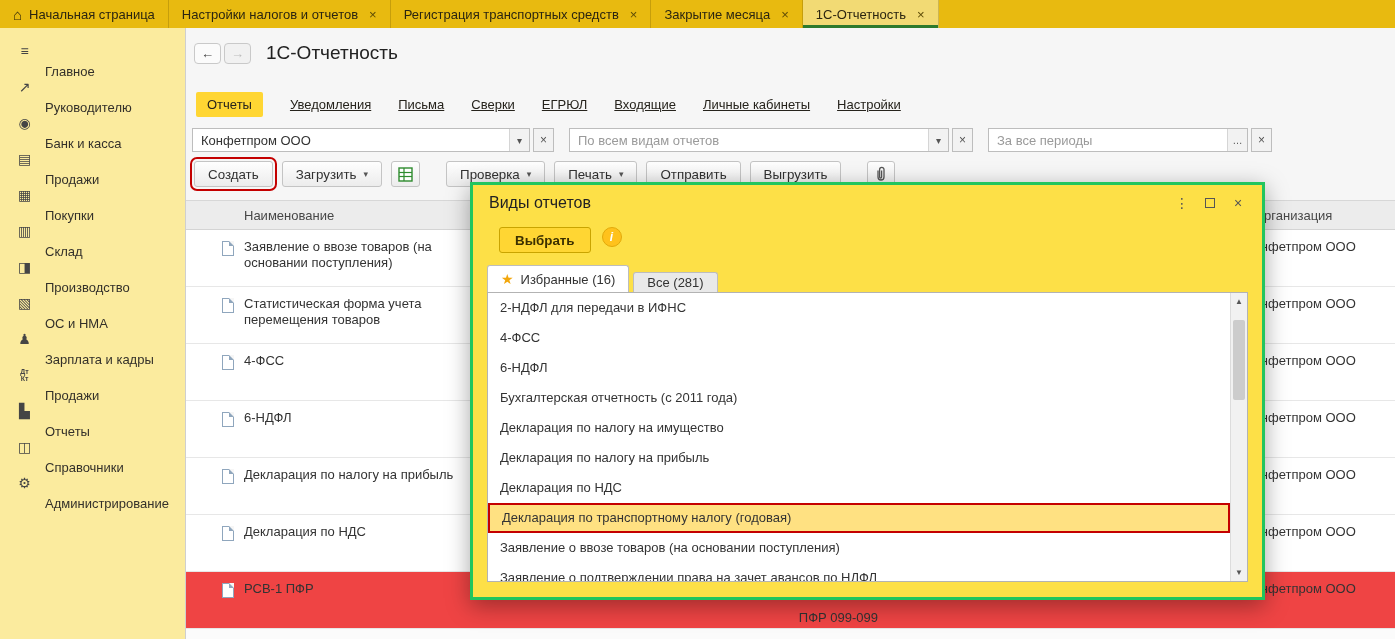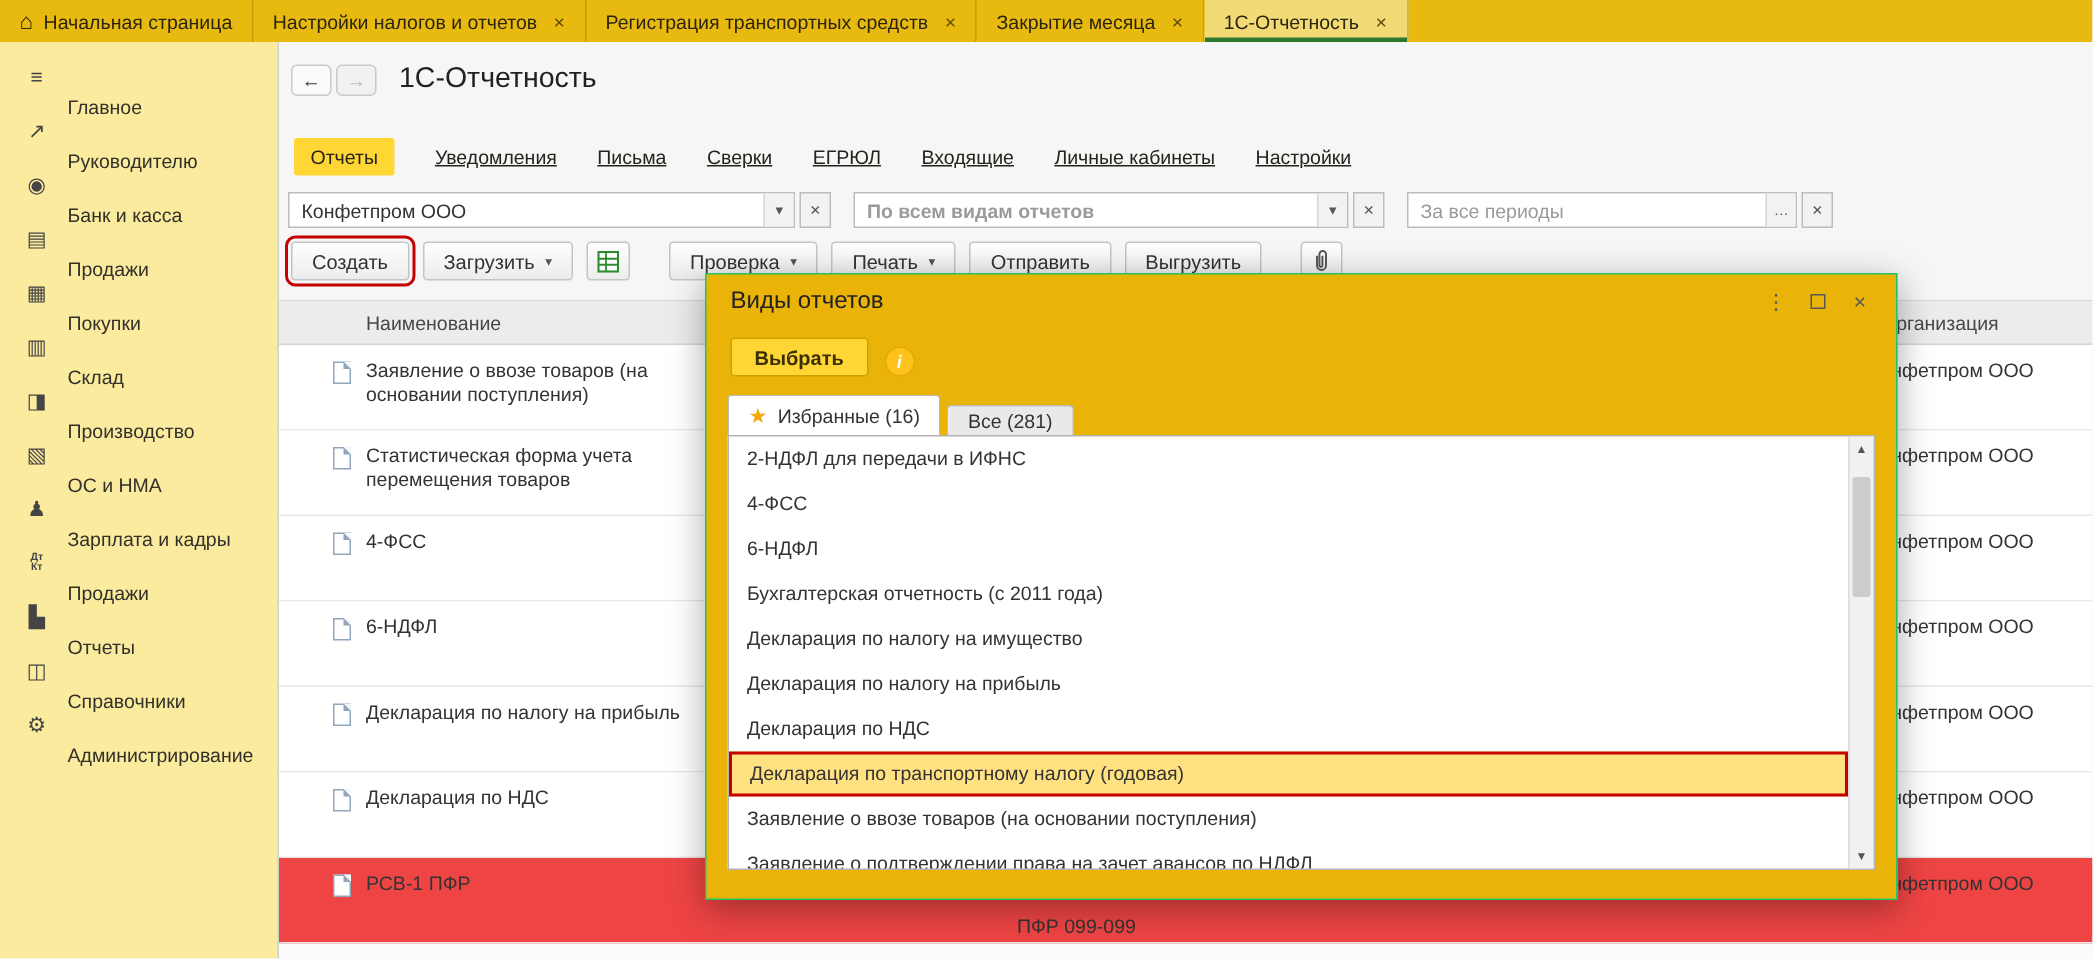--- a/index.html
+++ b/index.html
@@ -63,31 +63,31 @@
   .thead { height:29px; background:#ececec; border-bottom:1px solid #d4d4d4; position:relative; }
   .th-name { position:absolute; left:58px; top:7px; color:#474747; }
   .th-org  { position:absolute; left:1068px; top:7px; color:#474747; white-space:nowrap; }
   .trow { position:relative; height:57px; border-bottom:1px solid #e7e7e7; background:#fff; }
   .trow.selected { background:#ef4444; }
   .doc-ic { position:absolute; left:36px; top:11px; width:12px; height:15px; background:#fff;
     border:1px solid #8fa6bd; }
   .doc-ic::before { content:""; position:absolute; right:-1px; top:-1px; border-style:solid;
     border-width:0 5px 5px 0; border-color:#f6f6f6 #f6f6f6 #8fa6bd #8fa6bd; }
   .cell-name { position:absolute; left:58px; top:9px; width:218px; line-height:16px; color:#333; }
-  .cell-dir { position:absolute; left:492px; top:38px; width:200px; text-align:left; color:#333; white-space:nowrap; }
+  .cell-dir { position:absolute; left:492px; top:38px; width:200px; text-align:right; color:#333; white-space:nowrap; }
   .cell-org { position:absolute; left:1060px; top:9px; white-space:nowrap; color:#333; }
 
   
-  .dialog { position:absolute; left:470px; top:182px; width:795px; height:418px; background:#eab308;
-    border:1px solid #22c55e; box-shadow:0 6px 22px rgba(0,0,0,.35); z-index:20; }
+  .dialog { position:absolute; left:470px; top:182px; width:795px; height:418px; background:#fde047;
+    border:3px solid #22c55e; box-shadow:0 6px 22px rgba(0,0,0,.35); z-index:20; }
   .dlg-titlebar { height:36px; display:flex; align-items:center; padding:0 10px 0 16px; }
   .dlg-title { font-size:16px; color:#222; flex:1; }
   .dlg-ctrl { width:28px; height:24px; display:flex; align-items:center; justify-content:center; color:#555; font-size:14px; }
   .maxi { width:10px; height:10px; border:1.5px solid #555; display:inline-block; }
-  .dlg-toolbar { padding:6px 16px; display:flex; align-items:flex-end; gap:11px; }
+  .dlg-toolbar { padding:6px 26px; display:flex; align-items:flex-start; gap:11px; }
   .select-btn { height:26px; padding:0 15px; background:#ffd633; border:1px solid #c9a400;
     border-radius:3px; font-weight:bold; color:#3c3000; display:flex; align-items:center; }
   .info-btn { width:20px; height:20px; border-radius:50%; background:#ffc21c; border:1px solid #e2a90a;
     color:#fff; font-weight:bold; font-style:italic; display:flex; align-items:center; justify-content:center; font-size:12px; }
   .dlg-tabs { display:flex; align-items:flex-end; gap:4px; padding:6px 14px 0; }
   .dtab { height:20px; padding:0 13px; display:flex; align-items:center; gap:7px;
     border:1px solid #bdbdbd; border-bottom:none; border-radius:3px 3px 0 0; background:#e9e9e9; color:#333; position:relative; }
   .dtab.active { background:#fff; z-index:3; height:27px; }
   .dtab .star { color:#f2a70c; font-size:14px; }
   .dlg-list { margin:0 14px; border:1px solid #b3b3b3; height:290px; position:relative; overflow:hidden; background:#fff; }
@@ -201,21 +201,21 @@
     <span class="stab">Настройки</span>
   </div>
 
   <div class="filters">
     <div class="fbox" style="width:338px;">
       <span class="fval">Конфетпром ООО</span>
       <span class="combo-btn">▾</span>
     </div>
     <div class="mini-btn">×</div>
     <div class="fgap"></div>
-    <div class="fbox" style="width:330px;font-weight:bold;">
+    <div class="fbox" style="width:380px;">
       <span class="fval ph">По всем видам отчетов</span>
       <span class="combo-btn">▾</span>
     </div>
     <div class="mini-btn">×</div>
     <div class="fgap"></div>
     <div class="fbox" style="width:260px;">
       <span class="fval ph">За все периоды</span>
       <span class="combo-btn">…</span>
     </div>
     <div class="mini-btn">×</div>

